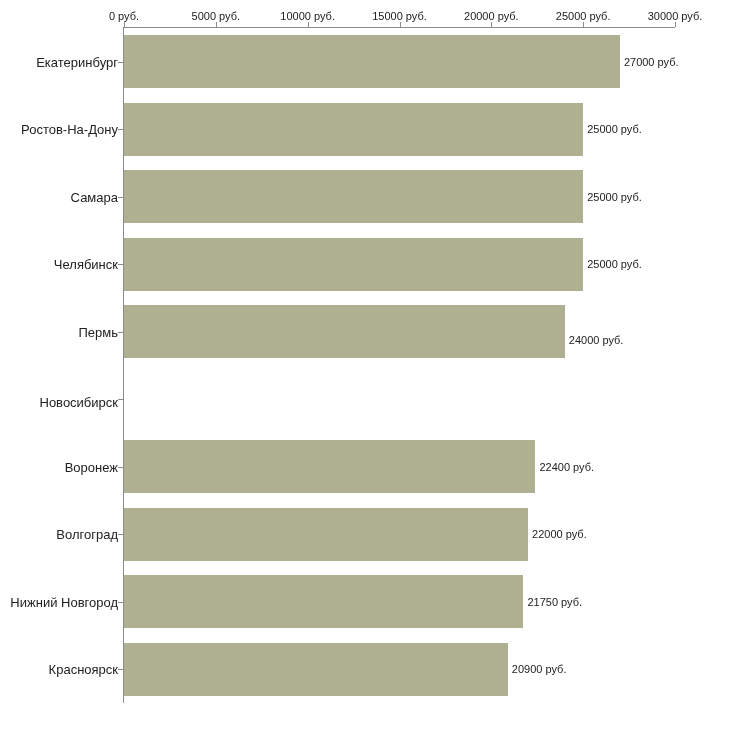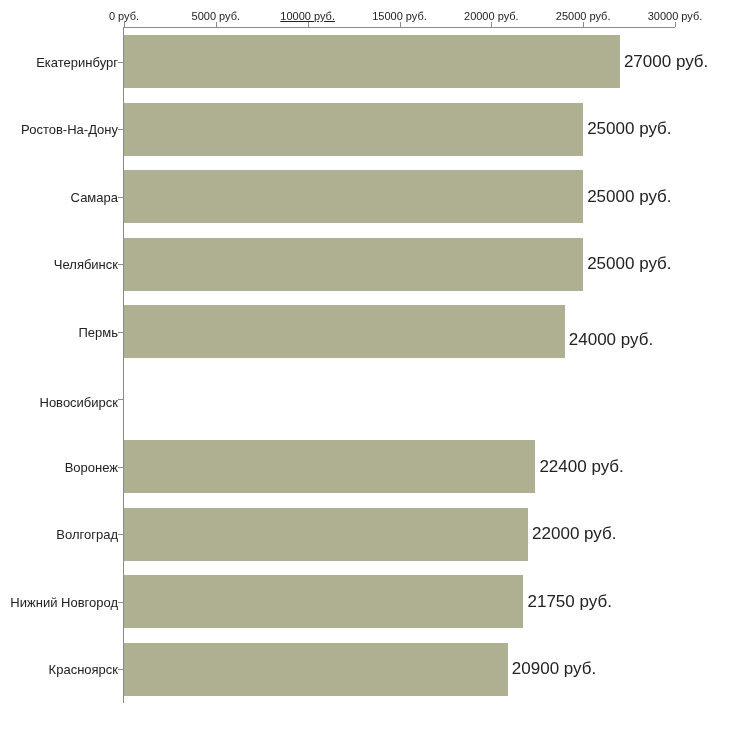--- a/index.html
+++ b/index.html
@@ -64,21 +64,21 @@
   }
   .bar {
     position: absolute;
     left: 0;
     top: 0;
     height: 100%;
     background: #aeb091;
   }
   .bar-value-label {
     position: absolute;
-    font-size: 17px;
+    font-size: 11px;
     color: #222222;
     white-space: nowrap;
     top: 50%;
     transform: translateY(-50%);
     padding-left: 4px;
   }
   .cat-tick {
     position: absolute;
     left: 118px;
     width: 5px;
@@ -109,21 +109,21 @@
       <div class="tick-mark" style="left: 215.833px;"></div>
       <div class="tick-mark" style="left: 307.667px;"></div>
       <div class="tick-mark" style="left: 399.5px;"></div>
       <div class="tick-mark" style="left: 491.333px;"></div>
       <div class="tick-mark" style="left: 583.167px;"></div>
       <div class="tick-mark" style="left: 675px;"></div>
     </div>
   <div id="x-tick-labels">
       <div class="axis-tick-label" style="left: 124px;">0 руб.</div>
       <div class="axis-tick-label" style="left: 215.833px;">5000 руб.</div>
-      <div class="axis-tick-label" style="left: 307.667px; text-decoration: underline;">10000 руб.</div>
+      <div class="axis-tick-label" style="left: 307.667px;">10000 руб.</div>
       <div class="axis-tick-label" style="left: 399.5px;">15000 руб.</div>
       <div class="axis-tick-label" style="left: 491.333px;">20000 руб.</div>
       <div class="axis-tick-label" style="left: 583.167px;">25000 руб.</div>
       <div class="axis-tick-label" style="left: 675px;">30000 руб.</div>
     </div>
 
   <div id="cat-labels">
       <div class="cat-label-wrap" style="top: 61.75px; padding-right: 7px;">Екатеринбург</div>
       <div class="cat-tick" style="top: 61.75px;"></div>
       <div class="cat-label-wrap" style="top: 129.25px; padding-right: 7px;">Ростов-На-Дону</div>

